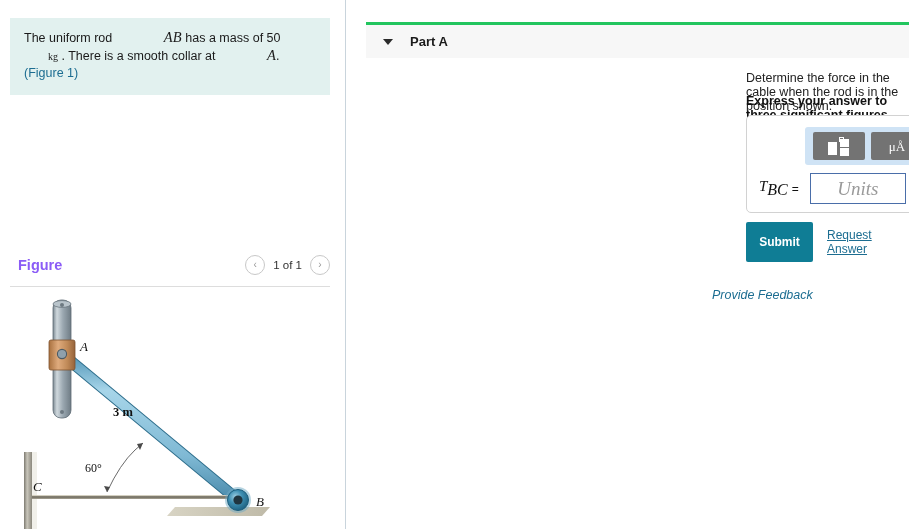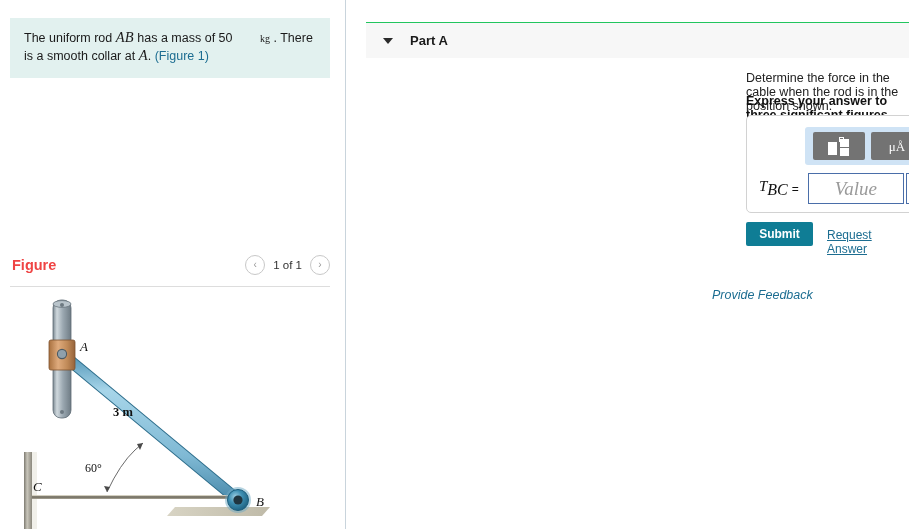--- a/index.html
+++ b/index.html
@@ -25,31 +25,31 @@
   }
   .problem-box {
     position: absolute; left: 10px; top: 18px;
     width: 320px;
     background: #e2f1ef;
     padding: 11px 14px 13px 14px;
     font-size: 12.5px;
     color: #1a1a1a;
     line-height: 17px;
   }
-  .mathvar { font-family: "Liberation Serif", serif; font-style: italic; font-size: 14.5px; letter-spacing:.2px;}
+  .mathvar { font-family: "Liberation Serif", serif; font-style: italic; font-size: 14.5px; letter-spacing:.2px;margin-left:48px;}
   .mathup  { font-family: "Liberation Serif", serif; font-size: 10px; margin-left: 24px; }
   .link-inline { color: #1c6d91; text-decoration: none; margin-top: 20px; }
 
   .figure-header {
     position: absolute; left: 10px; top: 255px;
     width: 320px; height: 30px;
   }
   .figure-title {
-    position: absolute; left: 2px; top: 2px;
-    font-size: 14.5px; font-weight: bold; color: #ef4444;
+    position: absolute; left: 8px; top: 2px;
+    font-size: 14.5px; font-weight: bold; color: #8b5cf6;
   }
   .fig-nav {
     position: absolute; right: 0; top: 0;
     display: flex; align-items: center; gap: 8px;
   }
   .nav-circle {
     width: 20px; height: 20px; border-radius: 50%;
     border: 1px solid #c8c8c8; background:#fff;
     display: flex; align-items: center; justify-content: center;
     font-size: 10px; color: #999; cursor: pointer;
@@ -65,21 +65,21 @@
     width: 322px; height: 237px;
     overflow: hidden;
   }
 
   
   .right-col { position: absolute; left: 346px; top: 0; width: 563px; height: 529px; }
   .part-header {
     position: absolute; left: 20px; top: 22px;
     width: 543px; height: 36px;
     background: #f7f7f7;
-    border-top: 1px solid #22c55e;
+    border-top: 3px solid #22c55e;
     display: flex; align-items: center;
   }
   .caret {
     margin-left: 17px; margin-right: 17px;
     width: 0; height: 0;
     border-left: 5px solid transparent;
     border-right: 5px solid transparent;
     border-top: 6px solid #2b2b2b;
     cursor: pointer;
   }
@@ -152,21 +152,21 @@
     background: #fff;
     display: flex; align-items: center; justify-content: center;
     font-family: "Liberation Serif", serif;
     font-style: italic; font-size: 19px; color: #9a9a9a;
     cursor: text;
   }
   .ans-input.units { margin-left: 2px; }
 
   .submit-btn {
     position: absolute; left: 400px; top: 222px;
-    width: 67px; height: 24px;
+    width: 67px; height: 40px;
     background: #0f7d95;
     color: #fff; font-size: 12px; font-weight: bold;
     border: none; border-radius: 2px;
     display:flex; align-items:center; justify-content:center;
     cursor: pointer;
   }
   .request-link {
     position: absolute; left: 481px; top: 228px;
     font-size: 12px; color: #1c6d91;
     text-decoration: underline; cursor: pointer;
@@ -312,21 +312,20 @@
             <path d="M3 7 C6 2, 13 2, 14.5 7" stroke="#1a1a1a" stroke-width="2" fill="none" stroke-linecap="round"></path>
             <polygon points="0.5,7.5 7,4 6.2,11.5" fill="#1a1a1a"></polygon>
           </svg>
         </div>
 
       </div>
 
       <div class="answer-row">
         <span class="tbc-label"><span>T</span><sub>BC</sub></span>
         <span class="eq-sign">=</span>
-        <div class="ans-input">Value</div>
         <div class="ans-input units">Units</div>
       </div>
     </div>
 
     <div class="submit-btn">Submit</div>
     <div class="request-link">Request Answer</div>
     <div class="feedback-link">Provide Feedback</div>
   </div>
 </div>
 

